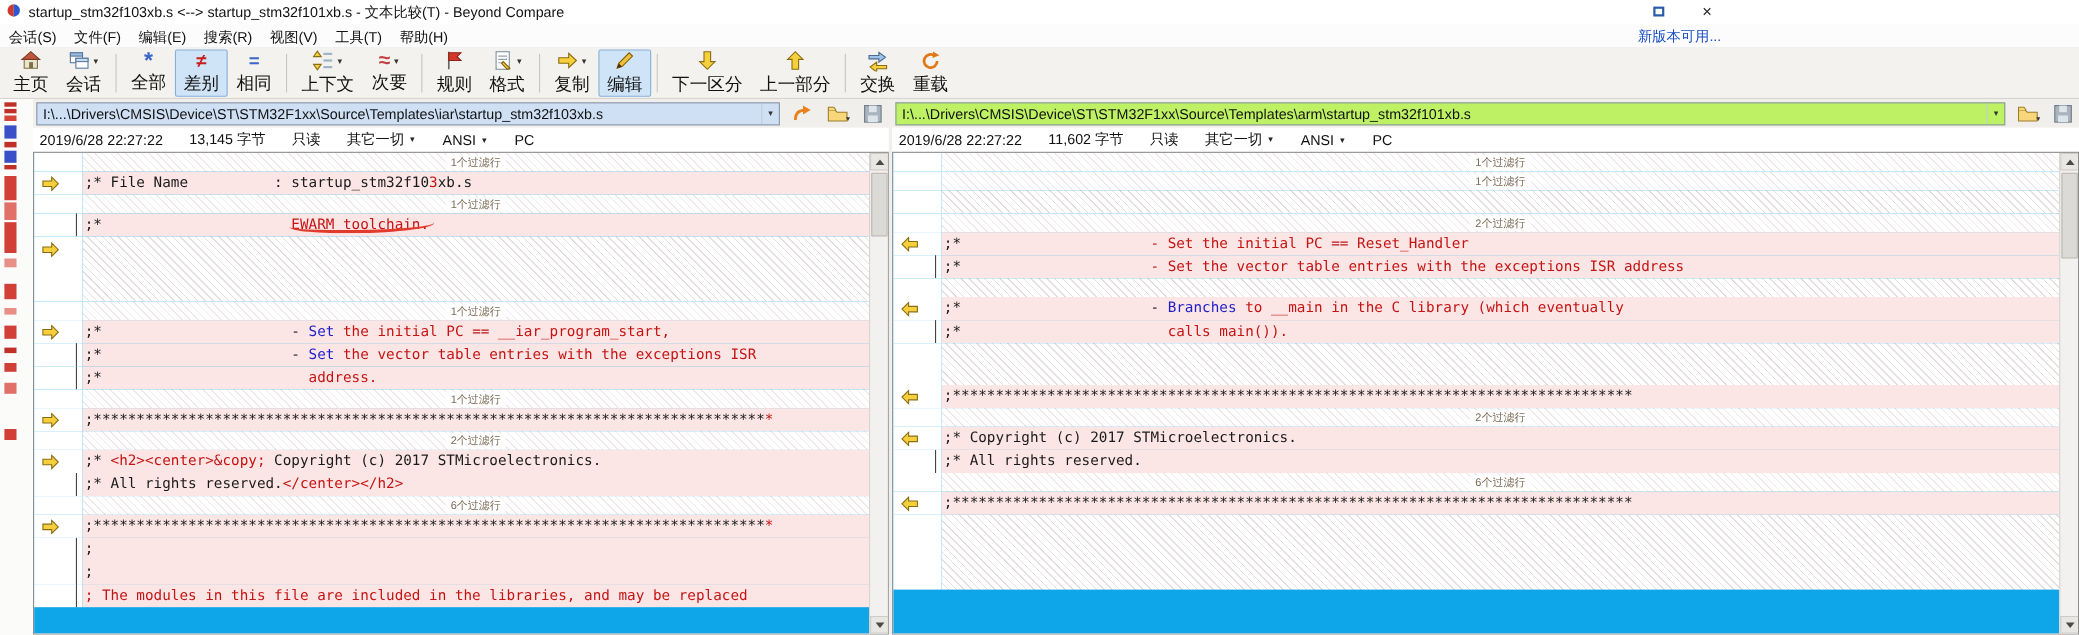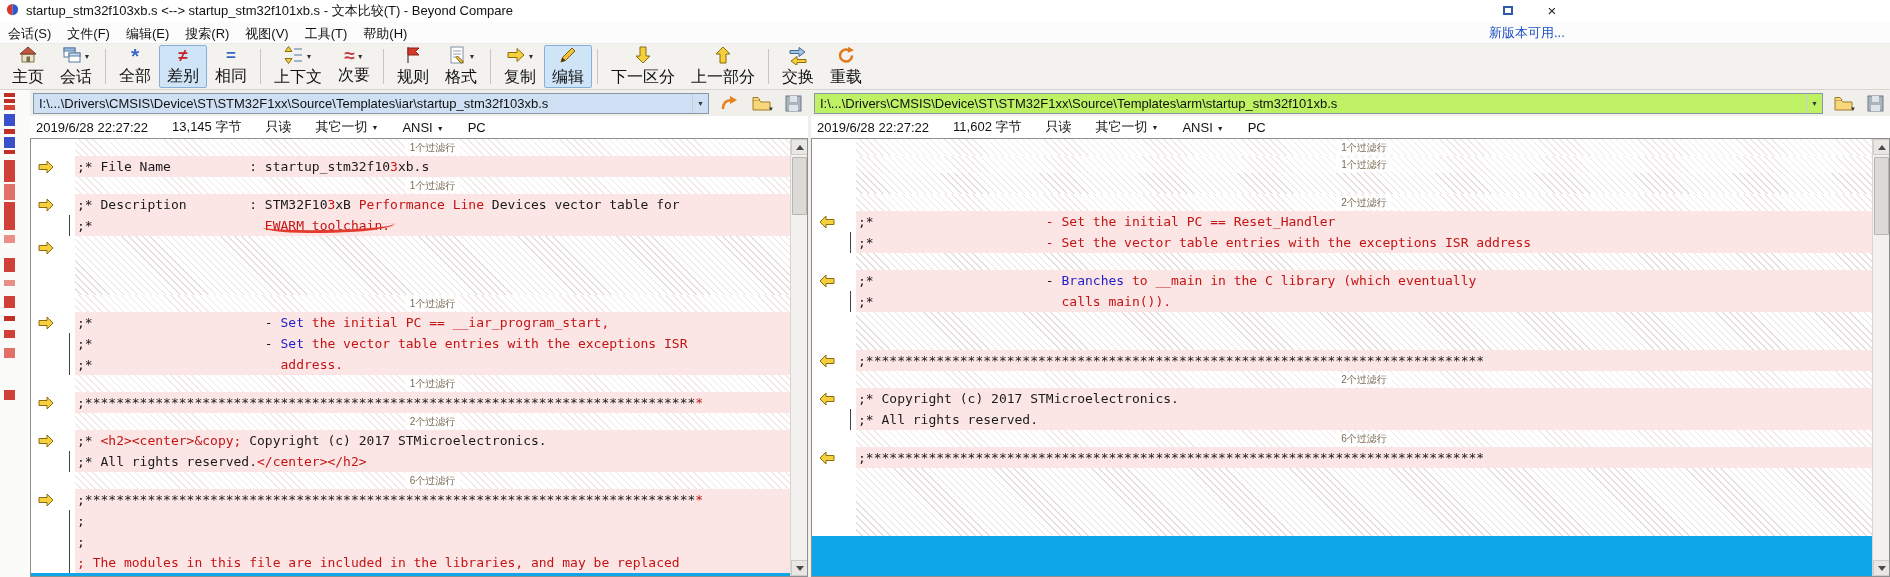--- a/index.html
+++ b/index.html
@@ -318,28 +318,20 @@
             <div class="ccontent"><span class="seg k">;* File Name          : startup_stm32f10</span><span class="seg r">3</span><span class="seg k">xb.s</span></div>
           </div>
           <div class="row filtered">
             <div class="marker"></div>
             <div class="fcontent">
               <div class="flabel">1个过滤行</div>
             </div>
           </div>
           <div class="row code">
             <div class="marker">
-              <div class="garrow"><svg width="16" height="14" viewBox="0 0 16 14">
-                  <path d="M1 4.5 h8 V1 l6 6 -6 6 V9.5 H1 z" fill="#f6cf3c" stroke="#8a6d10"></path>
-                </svg></div>
-            </div>
-            <div class="ccontent"><span class="seg k">;* Description        : STM32F10</span><span class="seg r">3</span><span class="seg k">xB </span><span class="seg r">Performance Line </span><span class="seg k">Devices vector table for</span></div>
-          </div>
-          <div class="row code">
-            <div class="marker">
               <div class="gline"></div>
             </div>
             <div class="ccontent"><span class="seg k">;*                      </span><span class="seg ru">EWARM toolchain.</span></div>
           </div>
           <div class="row gap" style="height: 59px;">
             <div class="marker">
               <div class="garrow"><svg width="16" height="14" viewBox="0 0 16 14">
                   <path d="M1 4.5 h8 V1 l6 6 -6 6 V9.5 H1 z" fill="#f6cf3c" stroke="#8a6d10"></path>
                 </svg></div>
             </div>

